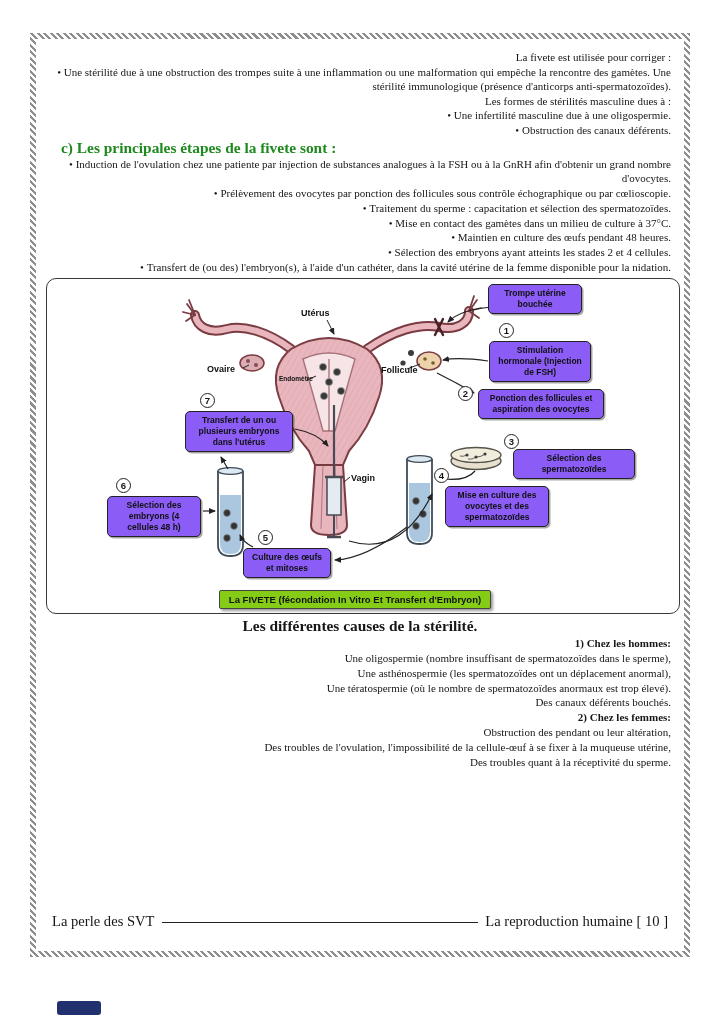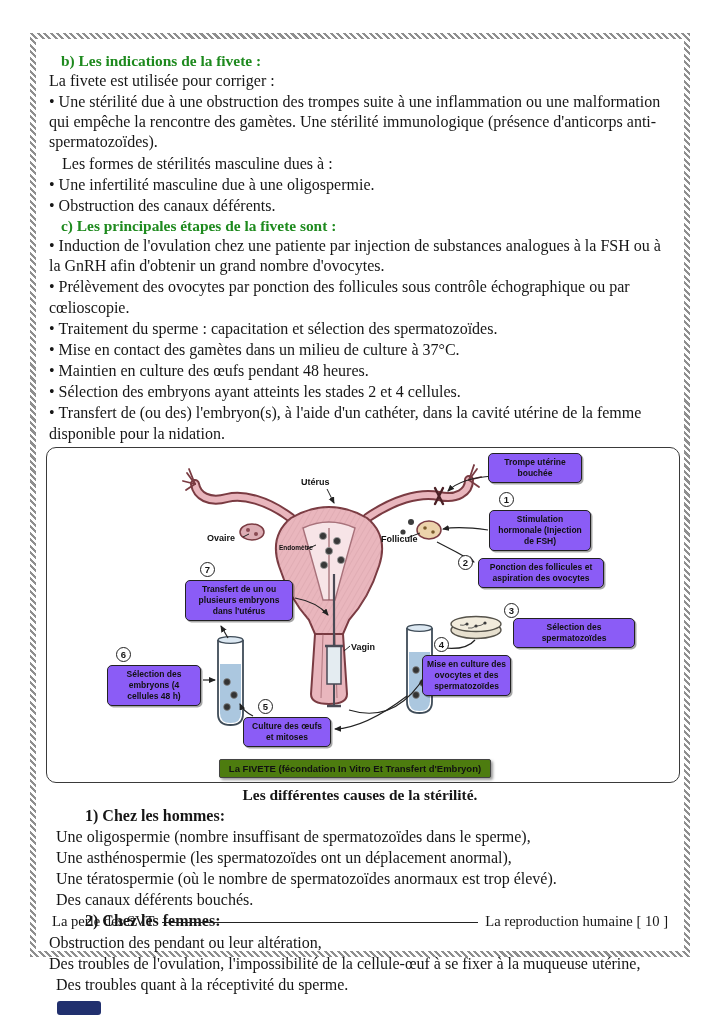--- a/index.html
+++ b/index.html
@@ -8,21 +8,21 @@
     position:relative; width:720px; height:1019px; background:#ffffff;
     font-family:"Liberation Serif", serif; color:#161616; overflow:hidden;
   }
   .frame {
     position:absolute; left:30px; top:33px; width:660px; height:924px;
     border:6px solid #9a9a9a;
     border-image: repeating-linear-gradient(45deg,#8e8e8e 0 2.2px,#fdfdfd 2.2px 4.6px) 6;
     padding:12px 13px 0 13px;
   }
   .h-green { color:#1e8a1e; font-weight:bold; font-size:15.4px; margin:1px 0; padding-left:12px; }
-  p.line { margin:0 0 1px 0; font-size:16px; line-height:1.26; }
+  p.line { margin:0 0 1px 0; font-size:11px; line-height:1.26;text-align:right; }
   p.ind  { padding-left:13px; }
   p.ind7 { padding-left:7px; }
   p.bullet::before { content:"\2022\00a0 "; }
   p.b { font-weight:bold;margin-left:36px; }
 
   .diagram {
     position:relative; width:634px; height:336px; margin:3px 0 3px -3px;
     border:1.6px solid #3a3a3a; border-radius:10px; background:#fff;
   }
   .diagram svg { position:absolute; left:0; top:0; width:634px; height:336px; }
@@ -33,42 +33,41 @@
   }
   .snum {
     position:absolute; width:15px; height:15px; background:#fff;
     border:1.6px solid #222; border-radius:50%;
     font:bold 9.5px "Liberation Sans", sans-serif;
     display:flex; align-items:center; justify-content:center;
   }
   .alabel { position:absolute; font:bold 9px "Liberation Sans", sans-serif; color:#111; }
   .alabel.small { font-size:6.5px; }
   .caption {
-    position:absolute; background:#4d7c0f; border:1px solid #444; border-radius:2px;
+    position:absolute; background:#84cc16; border:1px solid #444; border-radius:2px;
     padding:3px 6px; font:bold 9.5px "Liberation Sans", sans-serif; text-align:center;
     box-shadow:2px 2px 3px rgba(0,0,0,.4); color:#111;
   }
   .causes-title { text-align:center; font-weight:bold; font-size:15.4px; margin:3px 0 2px 0; }
   .footer {
     position:absolute; left:16px; right:16px; bottom:21px;
     display:flex; align-items:center; gap:7px; font-size:14.6px;
   }
   .footer .rule { flex:1; border-top:1.4px solid #222; margin-top:2px; }
   .artifact {
     position:absolute; left:57px; top:1001px; width:44px; height:14px;
     background:#21306e; border-radius:3px;
   }
 </style>
 </head>
 <body>
 
 <div class="sheet">
   <div class="frame">
 
-    <p class="h-green">b) Les indications de la fivete :</p>
     <p class="line">La fivete est utilisée pour corriger :</p>
     <p class="line bullet">Une stérilité due à une obstruction des trompes suite à une inflammation ou une malformation qui empêche la rencontre des gamètes. Une stérilité immunologique (présence d'anticorps anti-spermatozoïdes).</p>
     <p class="line ind">Les formes de stérilités masculine dues à :</p>
     <p class="line bullet">Une infertilité masculine due à une oligospermie.</p>
     <p class="line bullet">Obstruction des canaux déférents.</p>
 
     <p class="h-green">c) Les principales étapes de la fivete sont :</p>
     <p class="line bullet">Induction de l'ovulation chez une patiente par injection de substances analogues à la FSH ou à la GnRH afin d'obtenir un grand nombre d'ovocytes.</p>
     <p class="line bullet">Prélèvement des ovocytes par ponction des follicules sous contrôle échographique ou par cœlioscopie.</p>
     <p class="line bullet">Traitement du sperme : capacitation et sélection des spermatozoïdes.</p>
@@ -199,21 +198,21 @@
       <div class="snum" style="left:452px; top:44px;">1</div>
       <div class="sbox" style="left:442px; top:62px; width:102px;">Stimulation hormonale (Injection de FSH)</div>
 
       <div class="snum" style="left:411px; top:107px;">2</div>
       <div class="sbox" style="left:431px; top:110px; width:126px;">Ponction des follicules et aspiration des ovocytes</div>
 
       <div class="snum" style="left:457px; top:155px;">3</div>
       <div class="sbox" style="left:466px; top:170px; width:122px;">Sélection des spermatozoïdes</div>
 
       <div class="snum" style="left:387px; top:189px;">4</div>
-      <div class="sbox" style="left:375px; top:207px; width:89px;">Mise en culture des ovocytes et des spermatozoïdes</div>
+      <div class="sbox" style="left:398px; top:207px; width:104px;">Mise en culture des ovocytes et des spermatozoïdes</div>
 
       <div class="snum" style="left:211px; top:251px;">5</div>
       <div class="sbox" style="left:196px; top:269px; width:88px;">Culture des œufs et mitoses</div>
 
       <div class="snum" style="left:69px; top:199px;">6</div>
       <div class="sbox" style="left:60px; top:217px; width:94px;">Sélection des embryons (4 cellules 48 h)</div>
 
       <div class="snum" style="left:153px; top:114px;">7</div>
       <div class="sbox" style="left:138px; top:132px; width:108px;">Transfert de un ou plusieurs embryons dans l'utérus</div>
 

